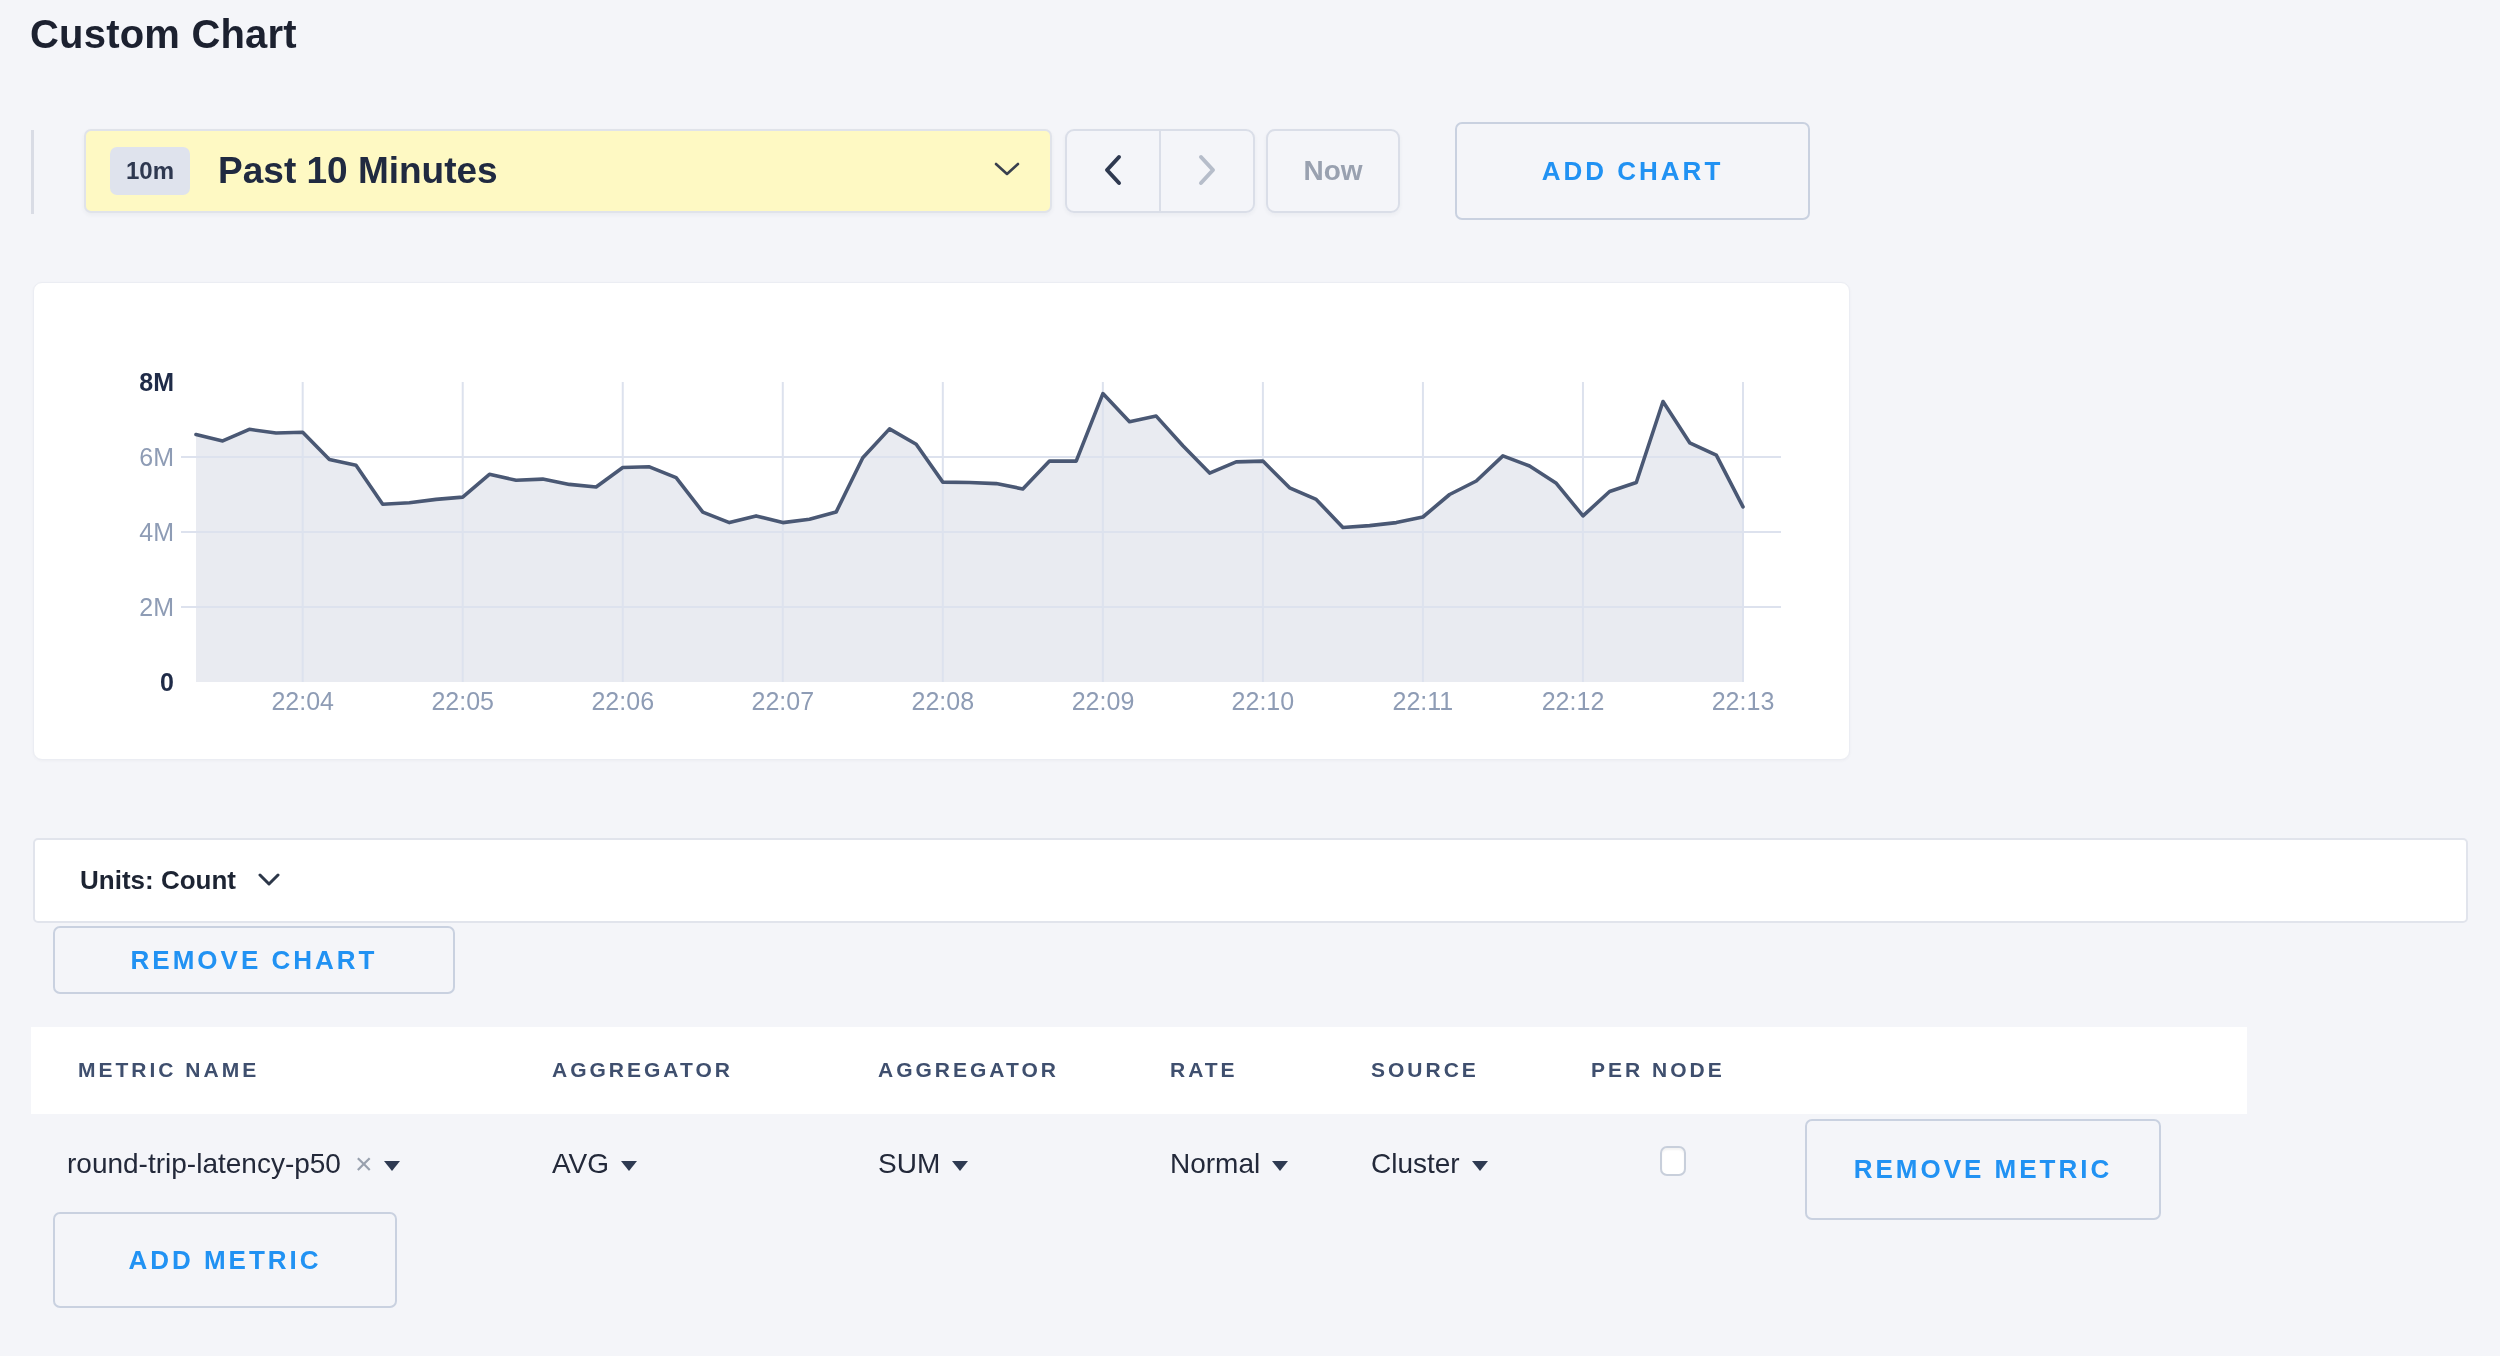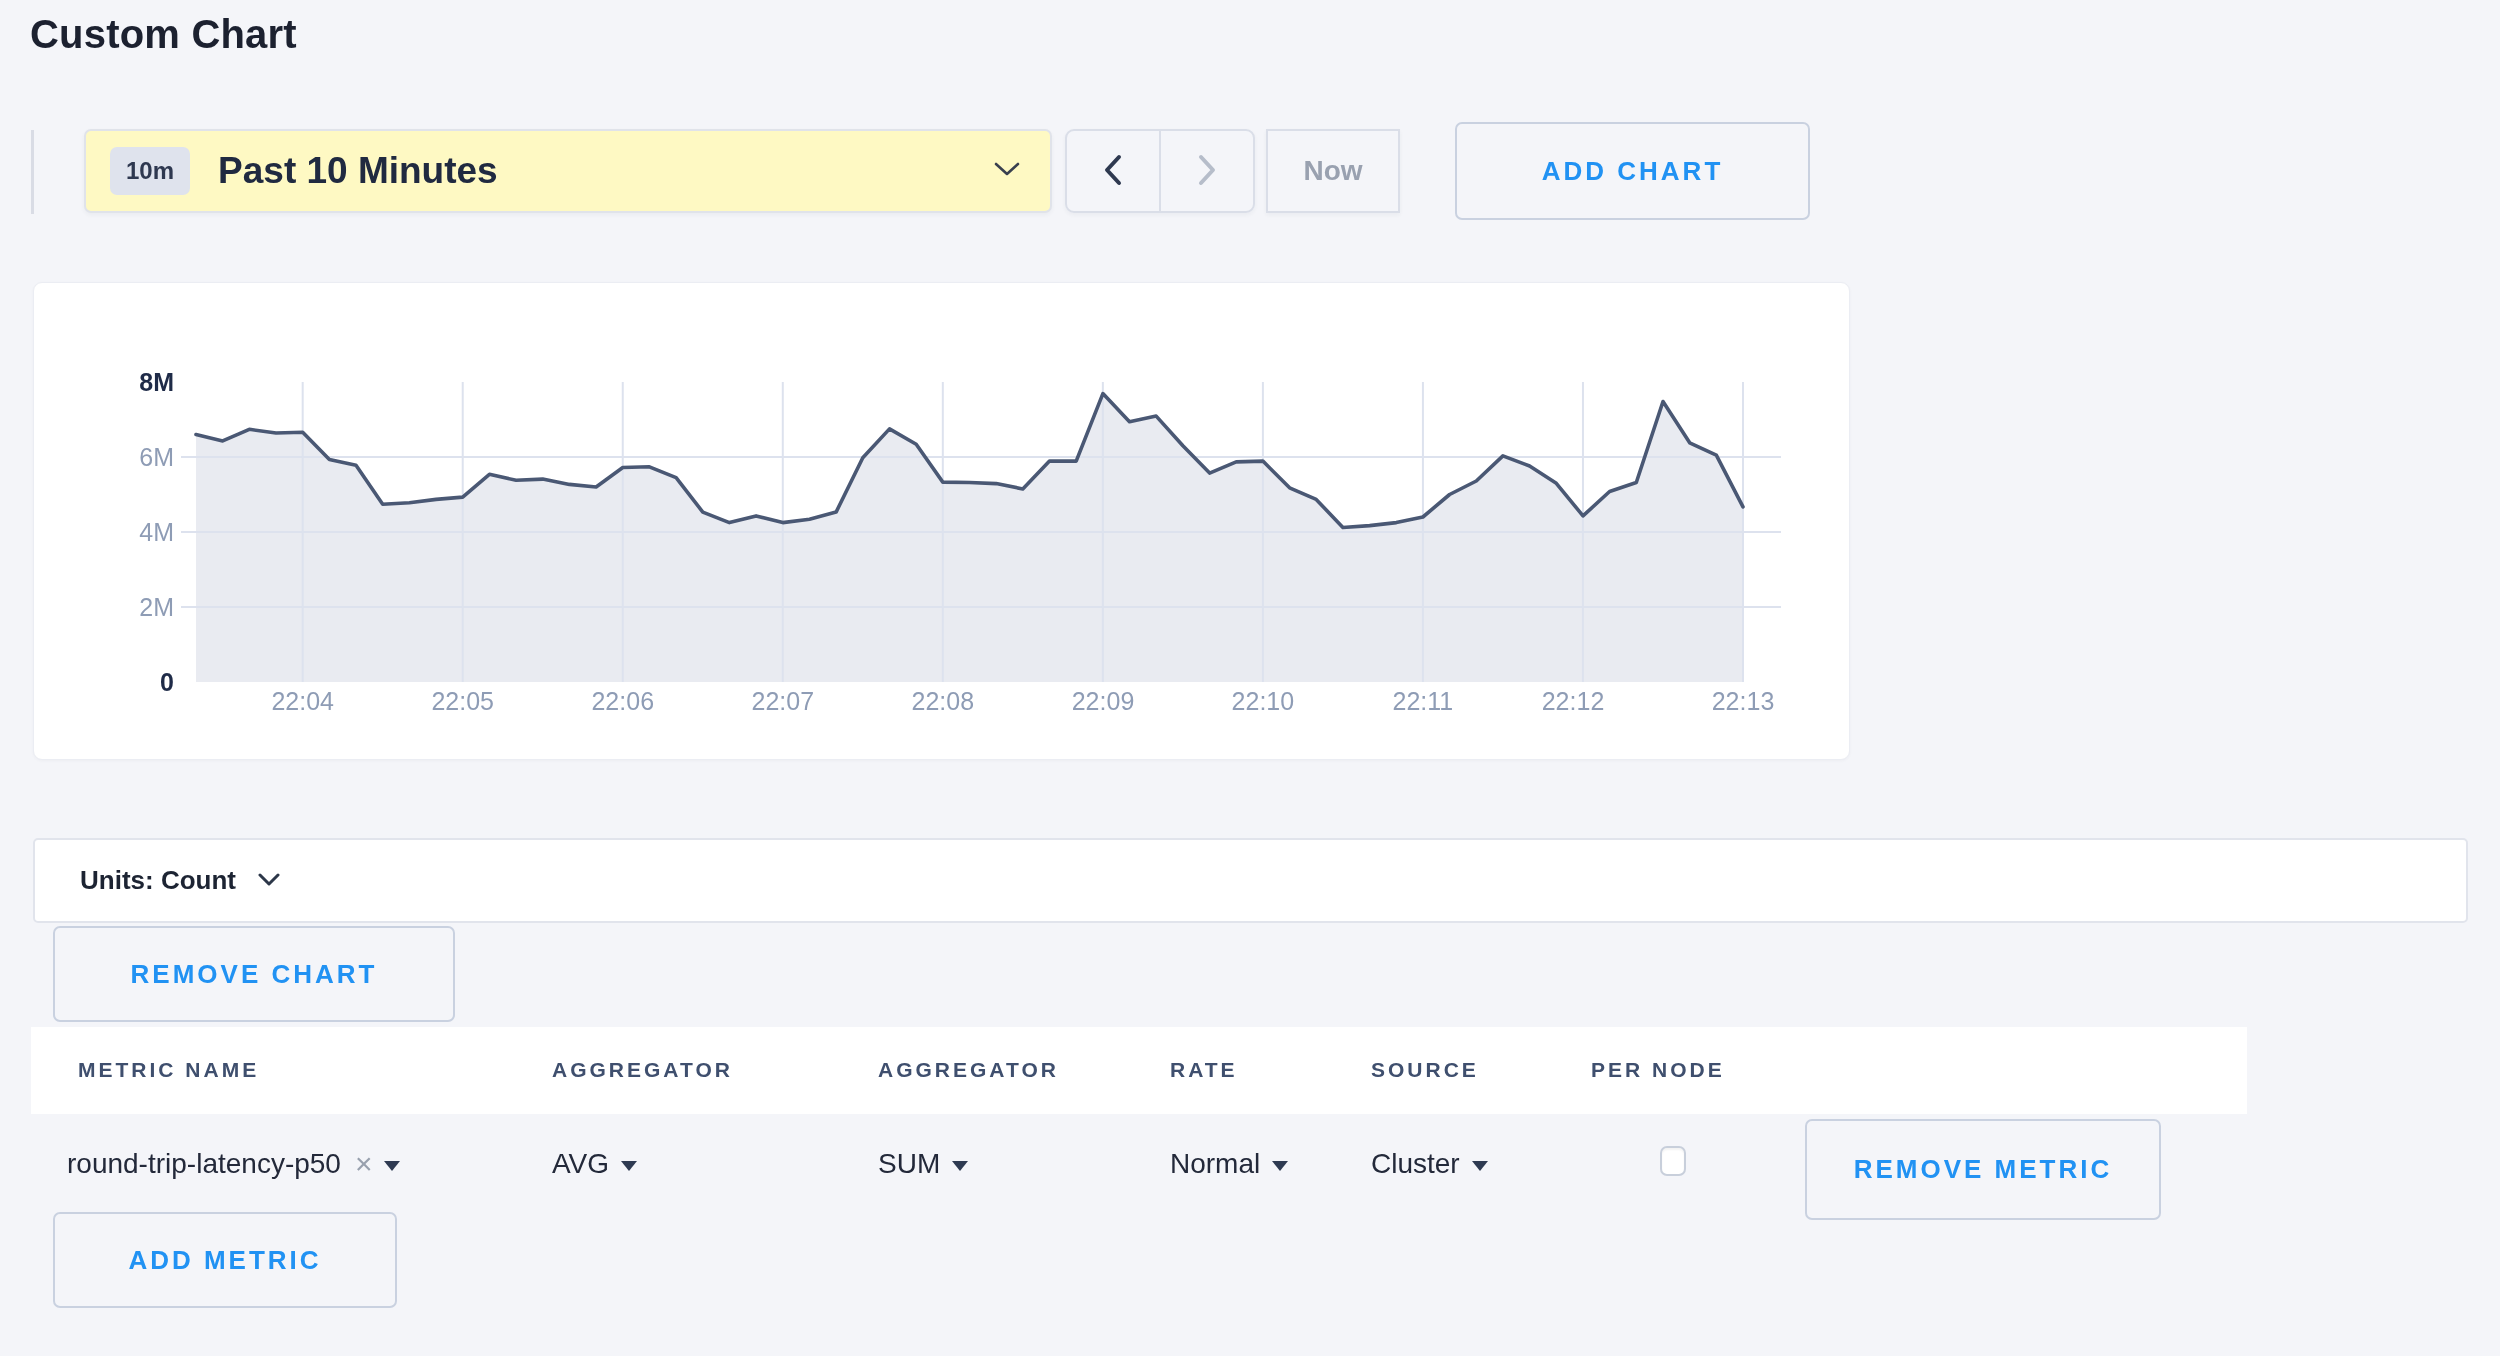--- a/index.html
+++ b/index.html
@@ -35,21 +35,21 @@
 
   .nav-group{
     left:1065px;top:129px;width:190px;height:84px;box-sizing:border-box;
     border:2px solid #dadee8;border-radius:9px;display:flex;
     box-shadow:0 2px 4px rgba(40,50,80,.05);
   }
   .nav-btn{flex:1;display:flex;align-items:center;justify-content:center;cursor:pointer;background:transparent;border:none;}
   .nav-btn.prev{border-right:2px solid #dadee8;}
   .now-btn{
     left:1266px;top:129px;width:134px;height:84px;box-sizing:border-box;
-    border:2px solid #dadee8;border-radius:0;background:transparent;
+    border:2px solid #dadee8;border-radius:9px;background:transparent;
     font-family:inherit;font-size:28px;font-weight:700;color:#99a1b0;cursor:default;
     box-shadow:0 2px 4px rgba(40,50,80,.05);
   }
   .btn-outline{
     box-sizing:border-box;background:transparent;border:2px solid #c9d1e0;border-radius:7px;
     font-family:inherit;font-size:26px;font-weight:700;letter-spacing:3px;
     color:#2192f3;cursor:pointer;
   }
   .add-chart-btn{left:1455px;top:122px;width:355px;height:98px;}
 
@@ -68,21 +68,21 @@
 
   
   .units-bar{
     left:33px;top:838px;width:2435px;height:85px;background:#ffffff;
     border:2px solid #e1e4ec;border-radius:5px;box-sizing:border-box;
     display:flex;align-items:center;cursor:pointer;
   }
   .units-label{margin-left:45px;font-size:26px;font-weight:700;color:#1d2433;}
   .units-bar .chev{margin-left:22px;}
 
-  .remove-chart-btn{left:53px;top:926px;width:402px;height:96px;}
+  .remove-chart-btn{left:53px;top:926px;width:402px;height:68px;}
 
   
   .table-head-band{left:31px;top:1027px;width:2216px;height:87px;background:#ffffff;}
   .th{
     position:absolute;top:1058px;font-size:21px;font-weight:700;letter-spacing:3px;
     color:#3f4f6e;white-space:nowrap;
   }
   .cell{
     position:absolute;top:1144px;height:40px;display:flex;align-items:center;gap:12px;
     font-size:28px;color:#23293a;white-space:nowrap;cursor:pointer;

